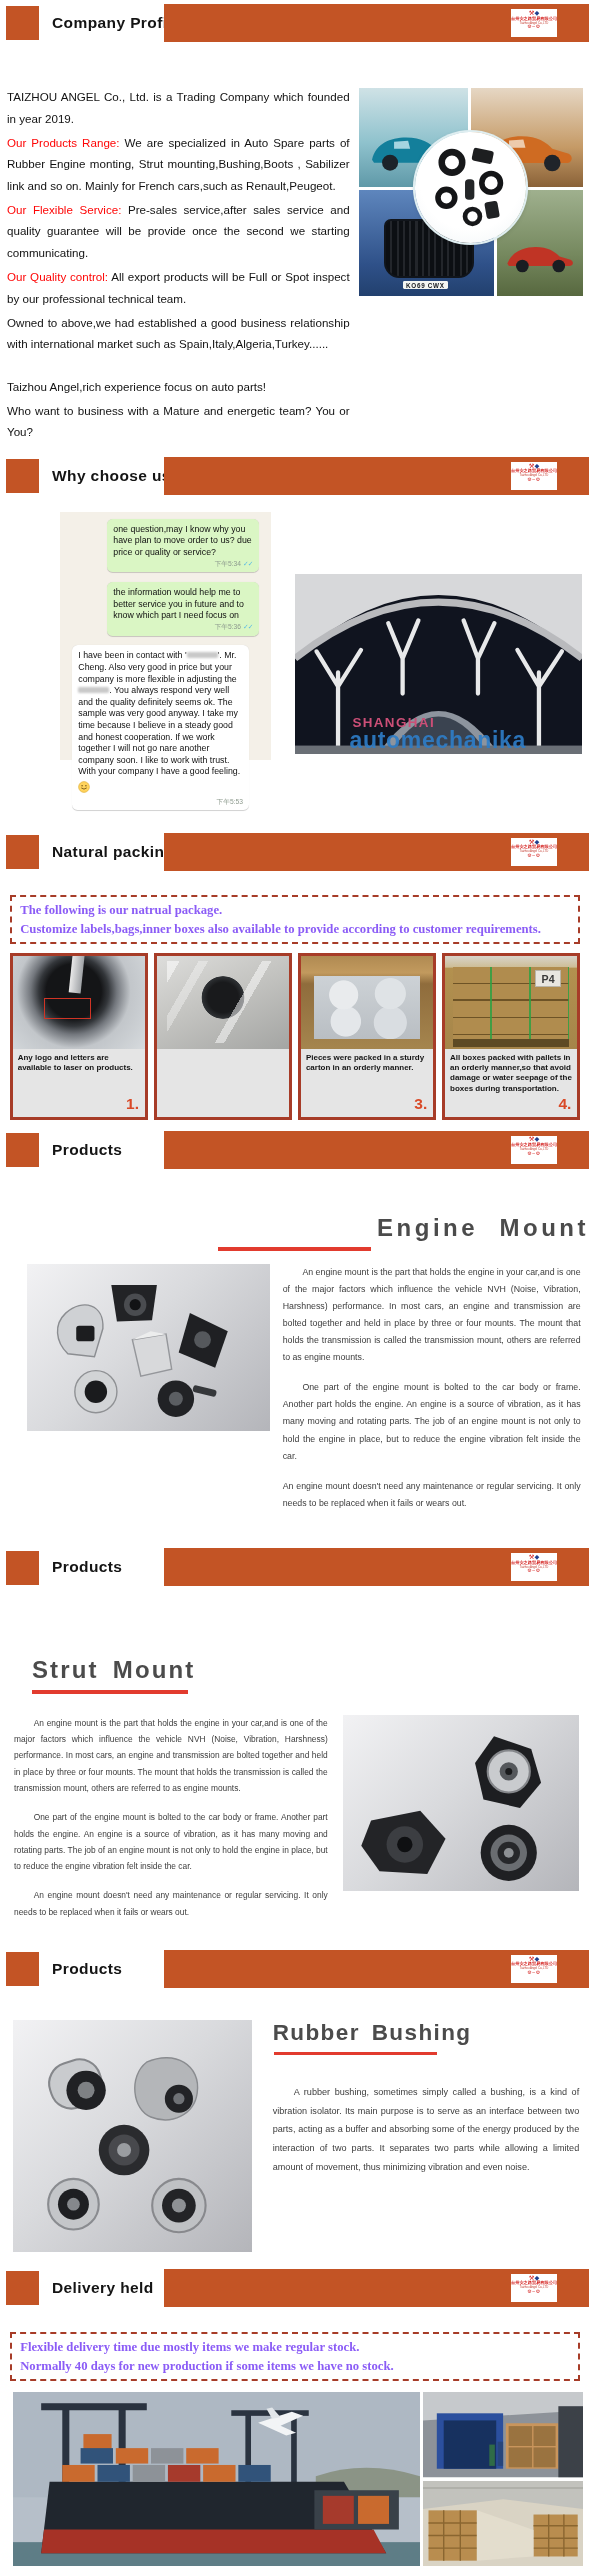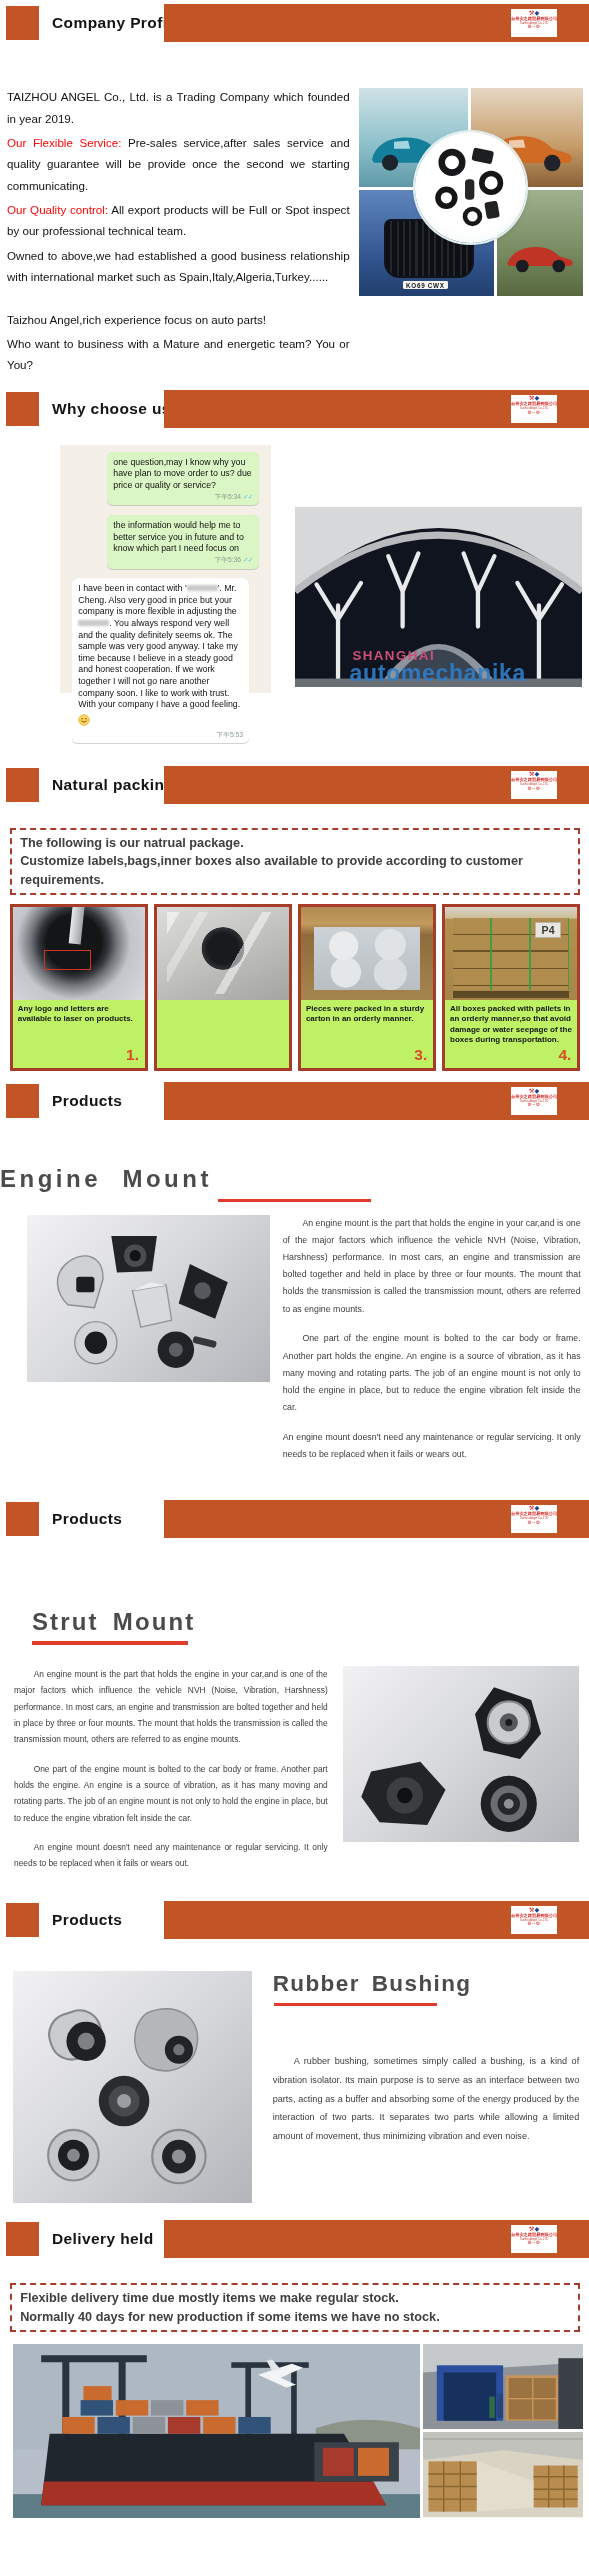--- a/index.html
+++ b/index.html
@@ -64,26 +64,26 @@
           filter:blur(0.8px);vertical-align:baseline;}
   .smiley{display:block;margin-top:2.8px;}
   .expo{flex:1;height:180px;align-self:flex-end;margin-bottom:5.6px;position:relative;overflow:hidden;}
   .expo svg{display:block;width:100%;height:100%;}
   .expo .t1{position:absolute;left:19%;bottom:0px;font-size:23px;font-weight:bold;color:#2e7ec9;
             letter-spacing:0.7px;opacity:.9;}
   .expo .t2{position:absolute;left:20%;bottom:24px;font-size:13.4px;font-weight:bold;color:#CC4F77;letter-spacing:1.4px;}
 
   
   .dashed{margin:24px 9.1px 0 9.8px;border:2.1px dashed var(--brick);padding:4.2px 8.4px;
-          font-size:12.7px;font-weight:bold;color:#404040;line-height:1.45;}
+          font-size:12.7px;font-weight:bold;color:#8b5cf6;line-height:1.45;font-family:Liberation Serif, serif;}
   .dashed p{margin:0;}
 
   
   .cards{display:flex;gap:6.3px;margin:8.4px 9.1px 0 9.8px;}
-  .card{flex:1;border:3.5px solid var(--brick);background:#bef264;}
+  .card{flex:1;border:3.5px solid var(--brick);background:#e5e5e5;}
   .card .img{height:93px;position:relative;overflow:hidden;}
   .card .cap{position:relative;padding:4.2px 4.9px 2.8px;font-size:8px;font-weight:bold;
              line-height:1.3;min-height:68px;box-sizing:border-box;}
   .card .num{position:absolute;right:5.6px;bottom:2.8px;font-size:15.5px;font-weight:bold;color:var(--numcol);}
   .pimg1{background:radial-gradient(circle at 46% 38%,#141517 0 30%,#33363a 38%,#73777d 47%,#c2c6ca 62%,#d7dbde 100%);}
   .pimg1::before{content:"";position:absolute;left:24%;top:46%;width:34%;height:20%;border:1.4px solid #d03425;}
   .pimg1::after{content:"";position:absolute;left:44%;top:-8%;width:9%;height:48%;
                 background:linear-gradient(90deg,#e9e9e9,#9fa2a6);transform:rotate(6deg);}
   .pimg2{background:linear-gradient(155deg,#dddddb 0%,#c4c4c1 45%,#a4a5a3 100%);}
   .pimg2::before{content:"";position:absolute;left:28%;top:22%;width:44%;height:46%;border-radius:50%;
@@ -101,41 +101,41 @@
   .pimg4::before{content:"";position:absolute;left:6%;top:12%;width:88%;height:78%;
                  background:repeating-linear-gradient(180deg,#b08c4e 0 15.5px,#6d5326 15.5px 17px),
                             repeating-linear-gradient(90deg,transparent 0 27px,#77592a 27px 28px);}
   .pimg4::after{content:"";position:absolute;left:6%;top:12%;width:88%;height:78%;
                 background:repeating-linear-gradient(90deg,transparent 0 37px,rgba(46,160,67,.85) 37px 39px);}
   .p4label{position:absolute;right:12%;top:16%;z-index:2;background:#e8e6e0;color:#3a3a3a;
            font-size:10.6px;font-weight:bold;padding:1.4px 5.6px;border:0.7px solid #b9b5aa;}
   .pallet-foot{position:absolute;left:6%;bottom:2%;width:88%;height:8%;background:#5d4a24;z-index:2;}
 
   
-  .pt-title{text-align:left;font-size:24px;font-weight:bold;color:#4B4B4B;
+  .pt-title{text-align:right;font-size:24px;font-weight:bold;color:#4B4B4B;
             letter-spacing:3.5px;word-spacing:11.3px;margin:45px 0 0 0;}
   .pt-underline{width:153px;height:3.5px;background:var(--uline);margin:5.6px auto 0;}
   .prod-row{display:flex;margin:12.7px 8.4px 0 27px;gap:12.7px;}
   .prod-text{flex:1;font-size:8.8px;color:#3C3C3C;line-height:1.95;text-align:justify;}
   .prod-text p{margin:0 0 12.7px 0;}
   .prod-text p.ind{text-indent:19.7px;}
   .pimg-box{flex:none;position:relative;background:linear-gradient(135deg,#f2f2f4 0%,#d9dadd 45%,#b4b5ba 100%);}
   .pimg-box svg{position:absolute;left:0;top:0;width:100%;height:100%;}
 
   .sm-title{margin:70px 0 0 32px;text-align:left;font-size:24px;font-weight:bold;color:#4B4B4B;
             letter-spacing:2.1px;word-spacing:5.6px;}
   .sm-underline{width:156px;height:3.5px;background:var(--uline);margin:5.6px 0 0 32px;}
   .sm-row{display:flex;margin:21px 9.8px 0 14px;gap:15.5px;}
   .sm-row .prod-text{font-size:8.4px;}
 
   .rb-row{display:flex;margin:32px 9.8px 0 12.7px;gap:21px;}
   .rb-right{flex:1;}
   .rb-title{font-size:22.5px;font-weight:bold;color:#4B4B4B;letter-spacing:1.4px;word-spacing:4.2px;margin:0;}
   .rb-underline{width:163px;height:3.5px;background:var(--uline);margin:5.6px 0 0 1.4px;}
-  .rb-text{margin-top:46px;font-size:9.1px;color:#3C3C3C;line-height:2.05;text-align:justify;text-indent:21px;}
+  .rb-text{margin-top:28px;font-size:9.1px;color:#3C3C3C;line-height:2.05;text-align:justify;text-indent:21px;}
 
   
   .del-row{display:flex;gap:3.5px;margin:11.3px 5.6px 0 12.7px;height:174px;}
   .del-left{flex:none;width:407px;position:relative;overflow:hidden;}
   .del-right{flex:1;display:flex;flex-direction:column;gap:3.5px;}
   .del-right .half{flex:1;position:relative;overflow:hidden;}
   .del-row svg{display:block;width:100%;height:100%;}
 </style>
 </head>
 <body>
@@ -151,20 +151,21 @@
         <div class="cn">台州安之路贸易有限公司</div>
         <div class="en">Taizhou Angel Co.,LTD</div>
         <div class="l4">⚙–⚙</div>
       </div>
     </div>
   </div>
 
   <div class="intro">
     <div class="intro-text">
       <p><span>TAIZHOU ANGEL Co., Ltd. is a Trading Company which founded in year 2019.</span></p>
+      <p><span class="red">Our Products Range:</span><span> We are specialized in Auto Spare parts of Rubber Engine monting, Strut mounting,Bushing,Boots , Sabilizer link and so on. Mainly for French cars,such as Renault,Peugeot.</span></p>
       <p><span class="red">Our Flexible Service:</span><span>  Pre-sales service,after sales service and quality guarantee will be provide once the second we starting communicating.</span></p>
       <p><span class="red">Our Quality control:</span><span> All export products will be Full or Spot inspect by our professional technical team.</span></p>
       <p><span>Owned to above,we had established a good business relationship with international market such as Spain,Italy,Algeria,Turkey......</span></p>
       <div class="spacer"></div>
       <p><span>Taizhou Angel,rich experience focus on auto parts!</span></p>
       <p><span>Who want to business with a Mature and energetic team? You or You?</span></p>
     </div>
     <div class="collage">
       <div class="cell c1">
         <svg class="car-svg" viewBox="0 0 100 60">

